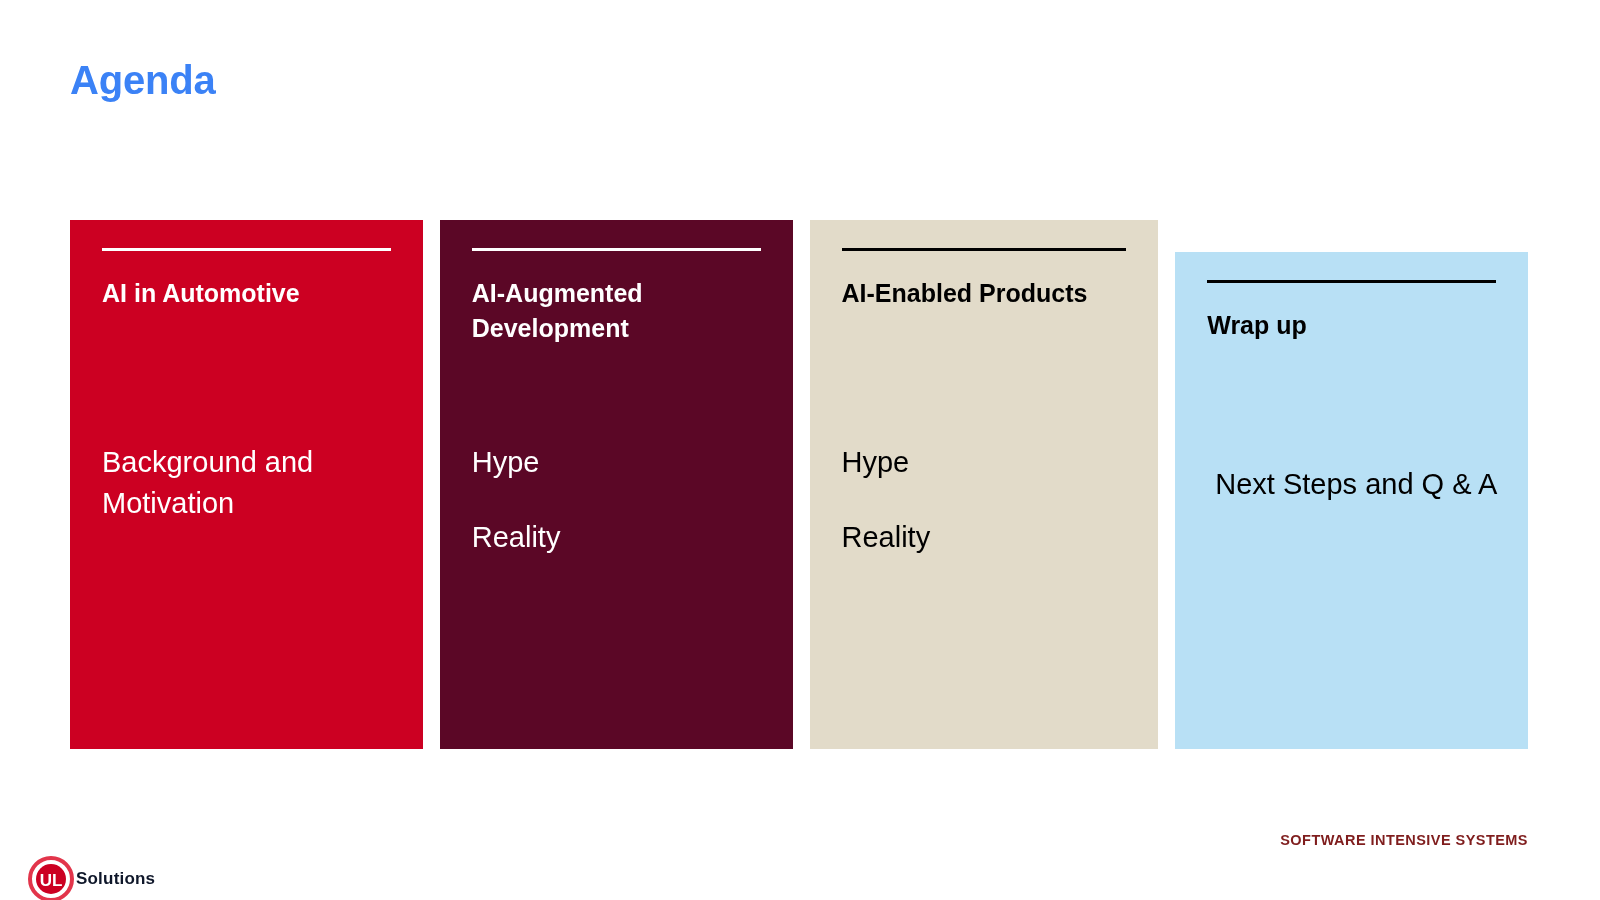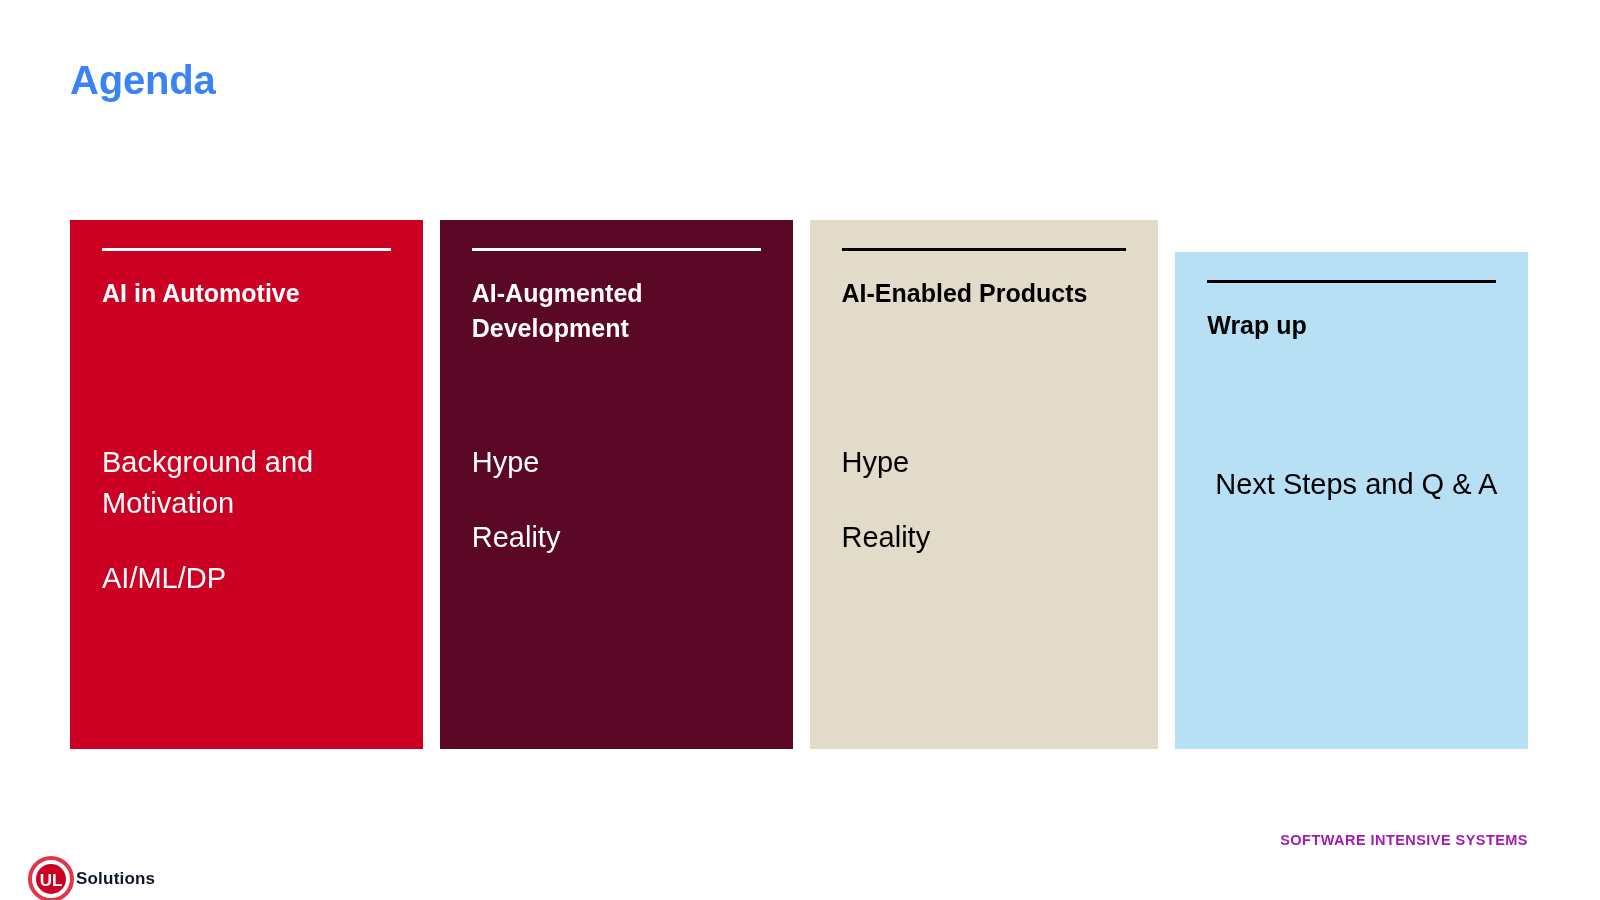--- a/index.html
+++ b/index.html
@@ -112,37 +112,36 @@
     font-weight: bold;
     color: #0f172a;
     letter-spacing: 0.2px;
   }
   .footer-right {
     position: absolute;
     right: 72px;
     top: 832px;
     font-size: 14.5px;
     font-weight: bold;
-    color: #a21caf;
+    color: #7f1d1d;
     letter-spacing: 0.45px;
   }
 </style>
 </head>
 <body>
 
 <div class="slide-title">Agenda</div>
 
 <div class="panels">
 
   <div class="panel theme-red">
     <div class="panel-rule"></div>
     <div class="panel-heading">AI in Automotive</div>
     <div class="panel-body">
       <div class="panel-body-line">Background and Motivation</div>
-      <div class="panel-body-line">AI/ML/DP</div>
     </div>
   </div>
 
   <div class="panel theme-maroon">
     <div class="panel-rule"></div>
     <div class="panel-heading">AI-Augmented Development</div>
     <div class="panel-body">
       <div class="panel-body-line">Hype</div>
       <div class="panel-body-line">Reality</div>
     </div>

